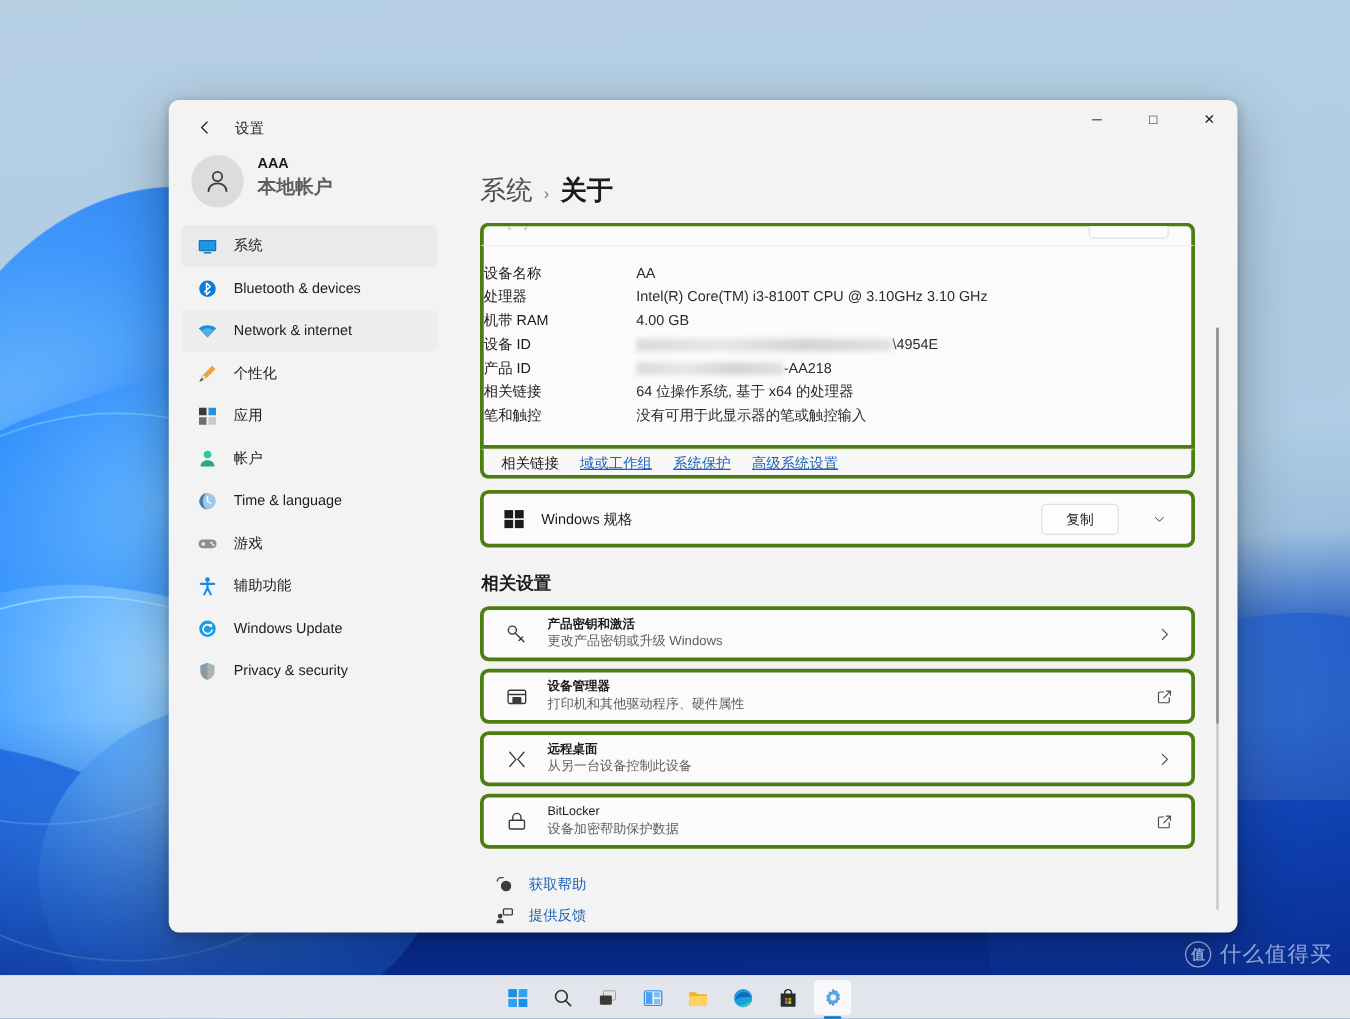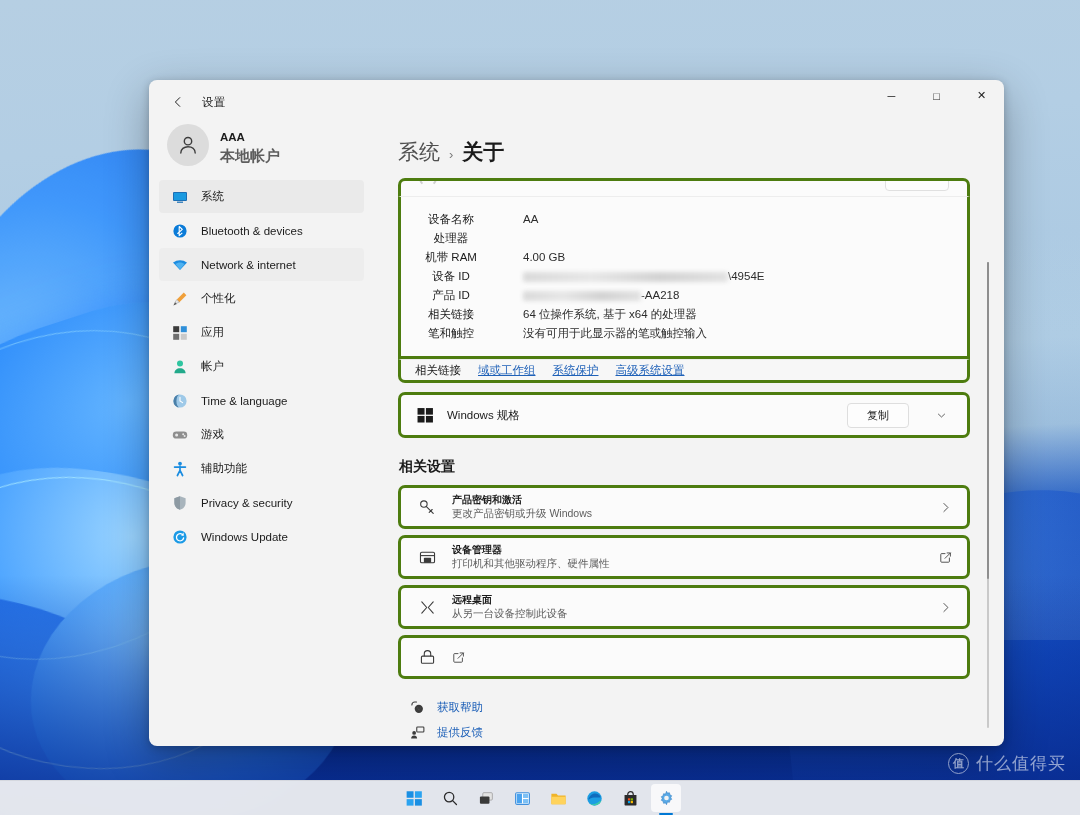--- a/index.html
+++ b/index.html
@@ -67,21 +67,21 @@
     background: linear-gradient(200deg, rgba(182,207,227,0) 30%, rgba(150,190,225,.25) 100%);
   }
   .arc-r {
     position: absolute; right: -120px; bottom: 20px; width: 420px; height: 300px;
     background: radial-gradient(ellipse at 10% 10%, #2f7ae8 0%, #1450c6 50%, #0a37a4 100%);
     border-radius: 60% 40% 0 0; transform: rotate(-6deg); opacity: .9;
   }
 
   
   #win {
-    position: absolute; left: 149px; top: 80px; width: 855px; height: 666px;
+    position: absolute; left: 135px; top: 80px; width: 855px; height: 666px;
     background: #f3f3f3; border-radius: 8px;
     box-shadow: 0 14px 44px rgba(0,0,0,.30), 0 2px 8px rgba(0,0,0,.22);
     overflow: hidden; display: flex; flex-direction: column;
   }
   .titlebar { height: 34px; display: flex; align-items: flex-start; flex: 0 0 auto; position: relative; }
   .tb-left { display: flex; align-items: center; gap: 12px; padding: 10px 0 0 17px; }
   .back-btn {
     width: 24px; height: 24px; display: flex; align-items: center; justify-content: center;
     border-radius: 4px; color: #1b1b1b; font-size: 13px; cursor: pointer;
   }
@@ -89,21 +89,21 @@
   .tb-ctrls { position: absolute; right: 0; top: 0; display: flex; }
   .ctl {
     width: 45px; height: 31px; display: flex; align-items: center; justify-content: center;
     font-size: 11px; color: #1b1b1b; cursor: pointer;
   }
 
   .body-row { display: flex; flex: 1 1 auto; min-height: 0; }
 
   
   #sidebar { width: 225px; flex: 0 0 225px; padding: 0 10px 0 10px; display: flex; flex-direction: column; }
-  .profile { display: flex; align-items: flex-end; gap: 11px; padding: 10px 0 14px 8px; }
+  .profile { display: flex; align-items: flex-start; gap: 11px; padding: 10px 0 14px 8px; }
   .avatar {
     width: 42px; height: 42px; border-radius: 50%; background: #dcdcdc;
     display: flex; align-items: center; justify-content: center; flex: 0 0 42px;
   }
   .avatar svg { width: 24px; height: 24px; }
   .pf-name { font-size: 11.5px; font-weight: bold; color: #1b1b1b; line-height: 1.35; }
   .pf-sub { font-size: 15px; color: #5e5e5e; line-height: 1.35; font-weight: bold; }
 
   .search-wrap { padding: 0 0 10px 0; }
   .search-box {
@@ -156,21 +156,21 @@
     position: absolute; left: 18px; top: -12px; width: 18px; height: 18px;
     border: 2px solid #cfcfcf; border-radius: 50%; border-bottom-color: transparent;
   }
   .card-top .ghost-btn {
     position: absolute; right: 18px; top: -14px; width: 64px; height: 24px;
     border: 1px solid #e0e0e0; border-radius: 4px; background: #fdfdfd;
   }
 
   .spec-card { border-radius: 0; border-top: 1px solid #ededed; padding: 13px 0 13px 0; }
   .spec-row { display: flex; font-size: 11.5px; line-height: 19px; }
-  .spec-key { width: 122px; flex: 0 0 122px; text-align: center; padding-right: 22px; color: #1b1b1b; }
+  .spec-key { width: 122px; flex: 0 0 122px; text-align: left; padding-right: 22px; color: #1b1b1b; }
   .spec-val { color: #2c2c2c; position: relative; }
   .blur-seg {
     display: inline-block; vertical-align: middle; border-radius: 2px;
     background: linear-gradient(90deg,#dadada,#e7e7e7,#d3d3d3,#e2e2e2);
     filter: blur(2.2px); height: 10px;
   }
 
   .links-card {
     border-radius: 0 0 7px 7px; border-top: 1px solid #ededed; background: #f7f7f7;
     height: 24px; display: flex; align-items: center; gap: 17px; padding-left: 14px;
@@ -377,35 +377,35 @@
               <svg viewBox="0 0 16 16">
                 <circle cx="8" cy="2.6" r="1.9" fill="#1a8ce0"></circle>
                 <path d="M8 5.2v4.1m0 0l-2.6 5.2M8 9.3l2.6 5.2M2.6 6.1h10.8" stroke="#1a8ce0" stroke-width="1.7" fill="none" stroke-linecap="round"></path>
               </svg>
             </span>
             <span class="nav-label">辅助功能</span>
           </div>
           <div class="nav-item">
             <span class="nav-ico">
               <svg viewBox="0 0 16 16">
-                <path d="M8 1.2l5.6 2.1v4.4c0 3.6-2.4 6.2-5.6 7.1-3.2-.9-5.6-3.5-5.6-7.1V3.3z" fill="#a8b4bc"></path>
-                <path d="M8 1.2v13.6c-3.2-.9-5.6-3.5-5.6-7.1V3.3z" fill="#8d9aa3"></path>
-              </svg>
-            </span>
-            <span class="nav-label">Privacy &amp; security</span>
-          </div>
-          <div class="nav-item">
-            <span class="nav-ico">
-              <svg viewBox="0 0 16 16">
                 <circle cx="8" cy="8" r="6.6" fill="#1b9ae6"></circle>
                 <path d="M11 6.2A3.6 3.6 0 1 0 11.6 9" fill="none" stroke="#fff" stroke-width="1.3" stroke-linecap="round"></path>
                 <path d="M11.6 3.6v2.8H8.9z" fill="#fff"></path>
               </svg>
             </span>
             <span class="nav-label">Windows Update</span>
+          </div>
+          <div class="nav-item">
+            <span class="nav-ico">
+              <svg viewBox="0 0 16 16">
+                <path d="M8 1.2l5.6 2.1v4.4c0 3.6-2.4 6.2-5.6 7.1-3.2-.9-5.6-3.5-5.6-7.1V3.3z" fill="#a8b4bc"></path>
+                <path d="M8 1.2v13.6c-3.2-.9-5.6-3.5-5.6-7.1V3.3z" fill="#8d9aa3"></path>
+              </svg>
+            </span>
+            <span class="nav-label">Privacy &amp; security</span>
           </div>
         </div>
     </div>
 
     <div id="content">
 
       <div class="crumb">
         <span class="crumb-a">系统</span>
         <span class="crumb-sep">›</span>
         <span class="crumb-cur">关于</span>
@@ -421,20 +421,21 @@
           <div class="ghost-btn"></div>
         </div>
 
         <div class="card spec-card" id="spec-root">
             <div class="spec-row">
               <div class="spec-key">设备名称</div>
               <div class="spec-val">AA</div>
             </div>
             <div class="spec-row">
               <div class="spec-key">处理器</div>
+              <div class="spec-val">Intel(R) Core(TM) i3-8100T CPU @ 3.10GHz   3.10 GHz</div>
             </div>
             <div class="spec-row">
               <div class="spec-key">机带 RAM</div>
               <div class="spec-val">4.00 GB</div>
             </div>
             <div class="spec-row">
               <div class="spec-key">设备 ID</div>
               <div class="spec-val"><span class="blur-seg" style="width: 205px;"></span><span>\4954E</span></div>
             </div>
             <div class="spec-row">
@@ -521,20 +522,24 @@
                 <svg viewBox="0 0 16 16" fill="none" stroke="currentColor" stroke-width="1.15">
                   <path d="M6 3l5 5-5 5" stroke-linecap="round" stroke-linejoin="round"></path>
                 </svg>
               </span>
             </div>
             <div class="card rs-card">
               <span class="rs-ico"><svg viewBox="0 0 20 20" fill="none" stroke="currentColor" stroke-width="1.15">
                   <rect x="3.6" y="8.6" width="12.8" height="7.4" rx="1.1"></rect>
                   <path d="M6.6 8.6V6.2a3.4 3.4 0 0 1 6.8 0v2.4"></path>
                 </svg></span>
+              <div class="rs-texts">
+                <div class="rs-t plain">BitLocker</div>
+                <div class="rs-s">设备加密帮助保护数据</div>
+              </div>
               <span class="rs-end">
                 <svg viewBox="0 0 16 16" fill="none" stroke="currentColor" stroke-width="1.15">
                   <path d="M12.8 8.6v4.2a1 1 0 0 1-1 1H3.2a1 1 0 0 1-1-1V4.2a1 1 0 0 1 1-1h4.2" stroke-linecap="round"></path>
                   <path d="M10 2.4h4v4M14 2.4L7.4 9" stroke-linecap="round" stroke-linejoin="round"></path>
                 </svg>
               </span>
             </div>
           </div>
 
         <div class="foot" id="foot-root">

